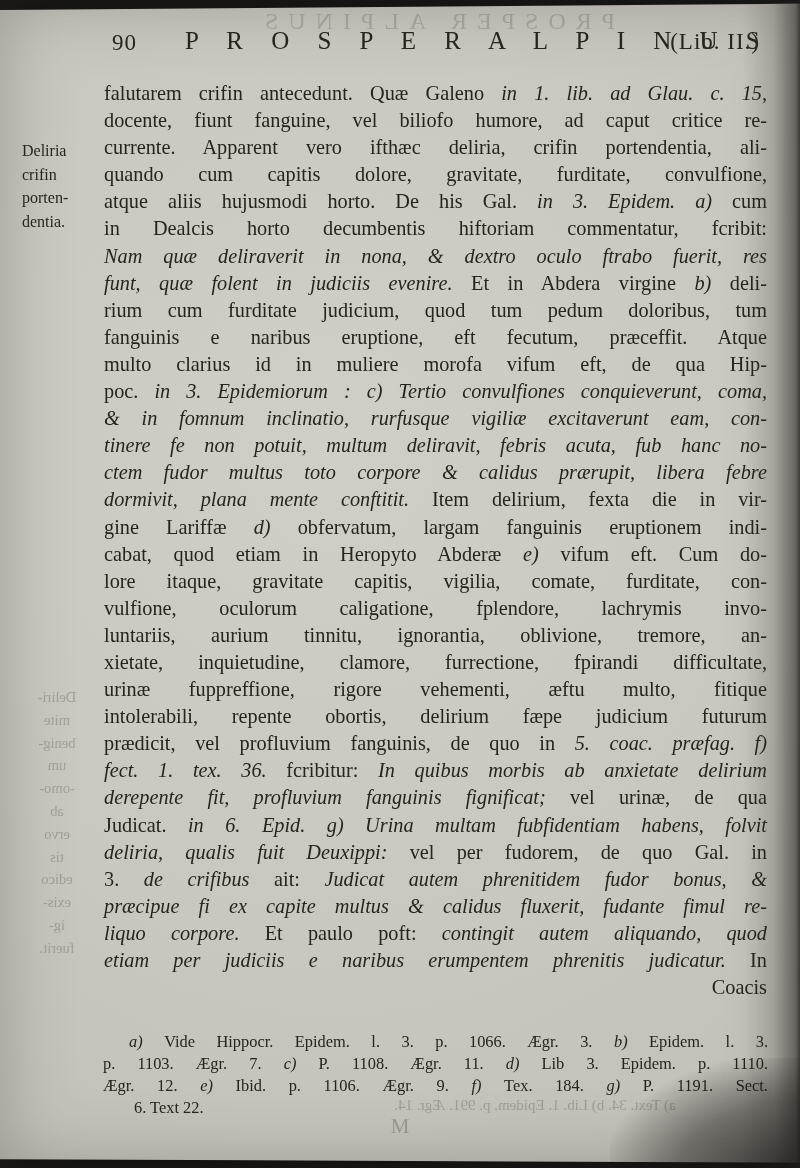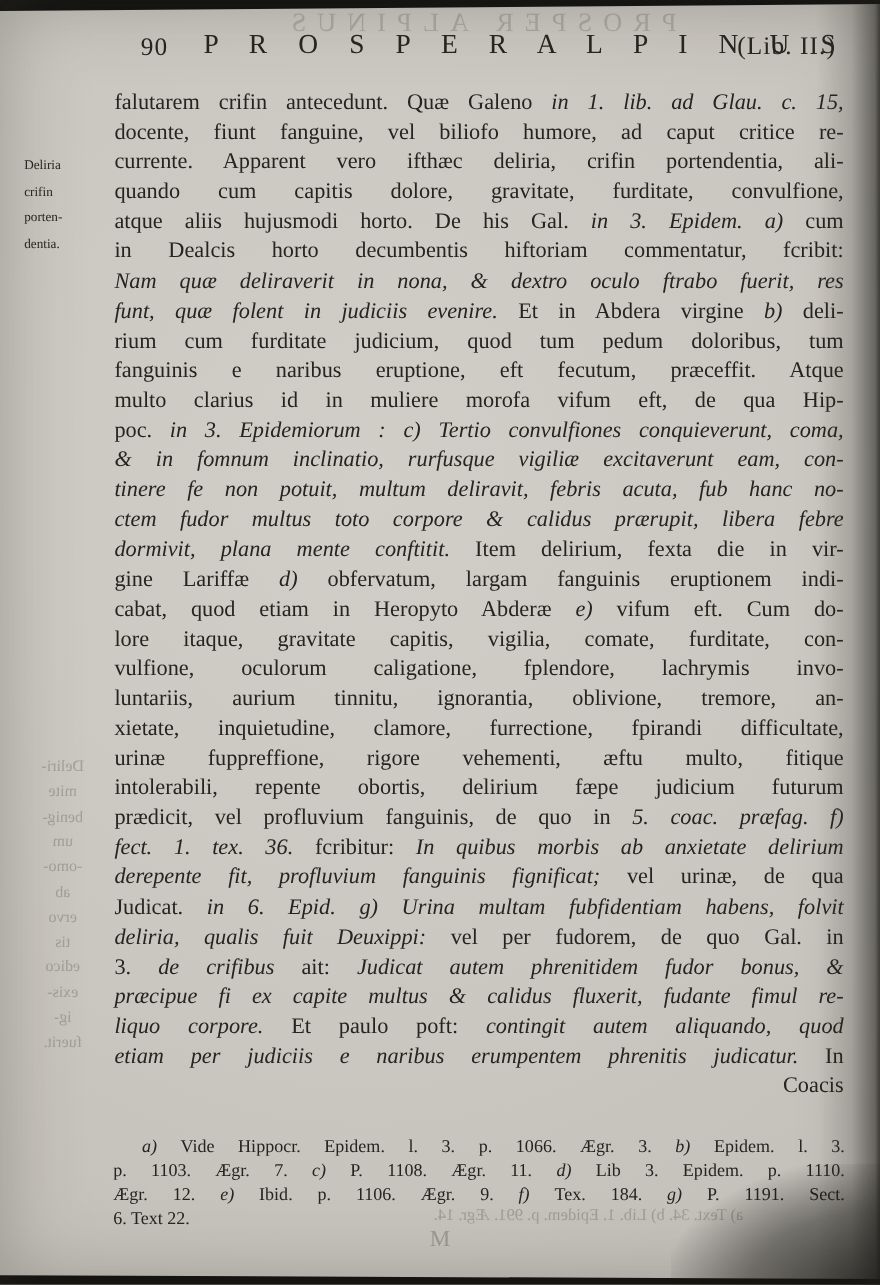--- a/index.html
+++ b/index.html
@@ -11,39 +11,39 @@
     color:#26241f;
   }
   .edge-top{position:absolute;left:-12px;top:-6px;width:830px;height:16px;background:#0d0d0b;transform:rotate(-0.45deg);transform-origin:left center;border-radius:0 0 3px 2px;}
   .edge-bottom{position:absolute;left:-10px;bottom:-4px;width:830px;height:11px;background:#0c0c0a;transform:rotate(0.25deg);}
   .shadow-right{position:absolute;top:0;right:0;width:58px;height:1168px;
     background:linear-gradient(to right, rgba(40,38,34,0) 0%, rgba(40,38,34,0.16) 55%, rgba(24,23,20,0.5) 92%, rgba(12,12,10,0.75) 100%);}
   .shadow-corner{position:absolute;right:-30px;bottom:-30px;width:220px;height:140px;
     background:radial-gradient(ellipse at 85% 85%, rgba(10,10,8,0.8) 0%, rgba(20,19,16,0.45) 45%, rgba(20,19,16,0) 75%);}
   .vignette{position:absolute;inset:0;box-shadow:inset 0 0 70px rgba(70,67,60,0.35);pointer-events:none;}
 
-  .hdr-num{position:absolute;left:128px;top:30px;font-size:23px;letter-spacing:1px;}
+  .hdr-num{position:absolute;left:112px;top:30px;font-size:23px;letter-spacing:1px;}
   .hdr-title{position:absolute;left:185px;top:27px;width:430px;text-align:center;font-size:25px;letter-spacing:11px;white-space:nowrap;}
   .hdr-ref{position:absolute;right:40px;top:29px;font-size:23px;letter-spacing:1px;}
 
   .ghost{color:rgba(110,107,100,0.5);}
   .ghost-hdr{position:absolute;left:220px;top:8px;width:430px;text-align:center;font-size:24px;letter-spacing:10px;white-space:nowrap;transform:scaleX(-1);color:rgba(125,122,114,0.4);}
 
-  .margin-note{position:absolute;left:22px;top:139px;width:80px;font-size:12px;line-height:23.5px;}
+  .margin-note{position:absolute;left:22px;top:139px;width:80px;font-size:16px;line-height:23.5px;}
 
   .body-block{position:absolute;left:104px;top:80px;width:663px;font-size:20.3px;line-height:27.1px;}
   .bline{text-align:justify;text-align-last:justify;white-space:nowrap;}
   .it{font-style:italic;}
   .ro{font-style:normal;}
   .catchword{position:absolute;left:104px;top:976px;width:663px;text-align:right;font-size:20.3px;}
 
   .footnotes{position:absolute;left:103px;top:1031px;width:665px;font-size:16.4px;line-height:22px;}
   .fline{text-align:justify;text-align-last:justify;white-space:nowrap;}
   .fline:first-child{text-indent:26px;}
-  .fline:last-child{text-align-last:left;}
+  .fline:last-child{text-align-last:left;margin-left:31px;}
 
   .ghost-left{position:absolute;left:14px;top:686px;width:86px;text-align:center;font-size:14.5px;line-height:22.8px;transform:scaleX(-1);color:rgba(128,125,117,0.55);}
   .ghost-bottom{position:absolute;left:300px;top:1097px;width:470px;text-align:center;font-size:15px;transform:scaleX(-1);color:rgba(128,125,117,0.55);white-space:nowrap;}
   .ghost-sig{position:absolute;left:360px;top:1114px;width:80px;text-align:center;font-size:21px;color:rgba(122,119,112,0.55);}
 </style>
 </head>
 <body>
 
 <div class="scan">
 

